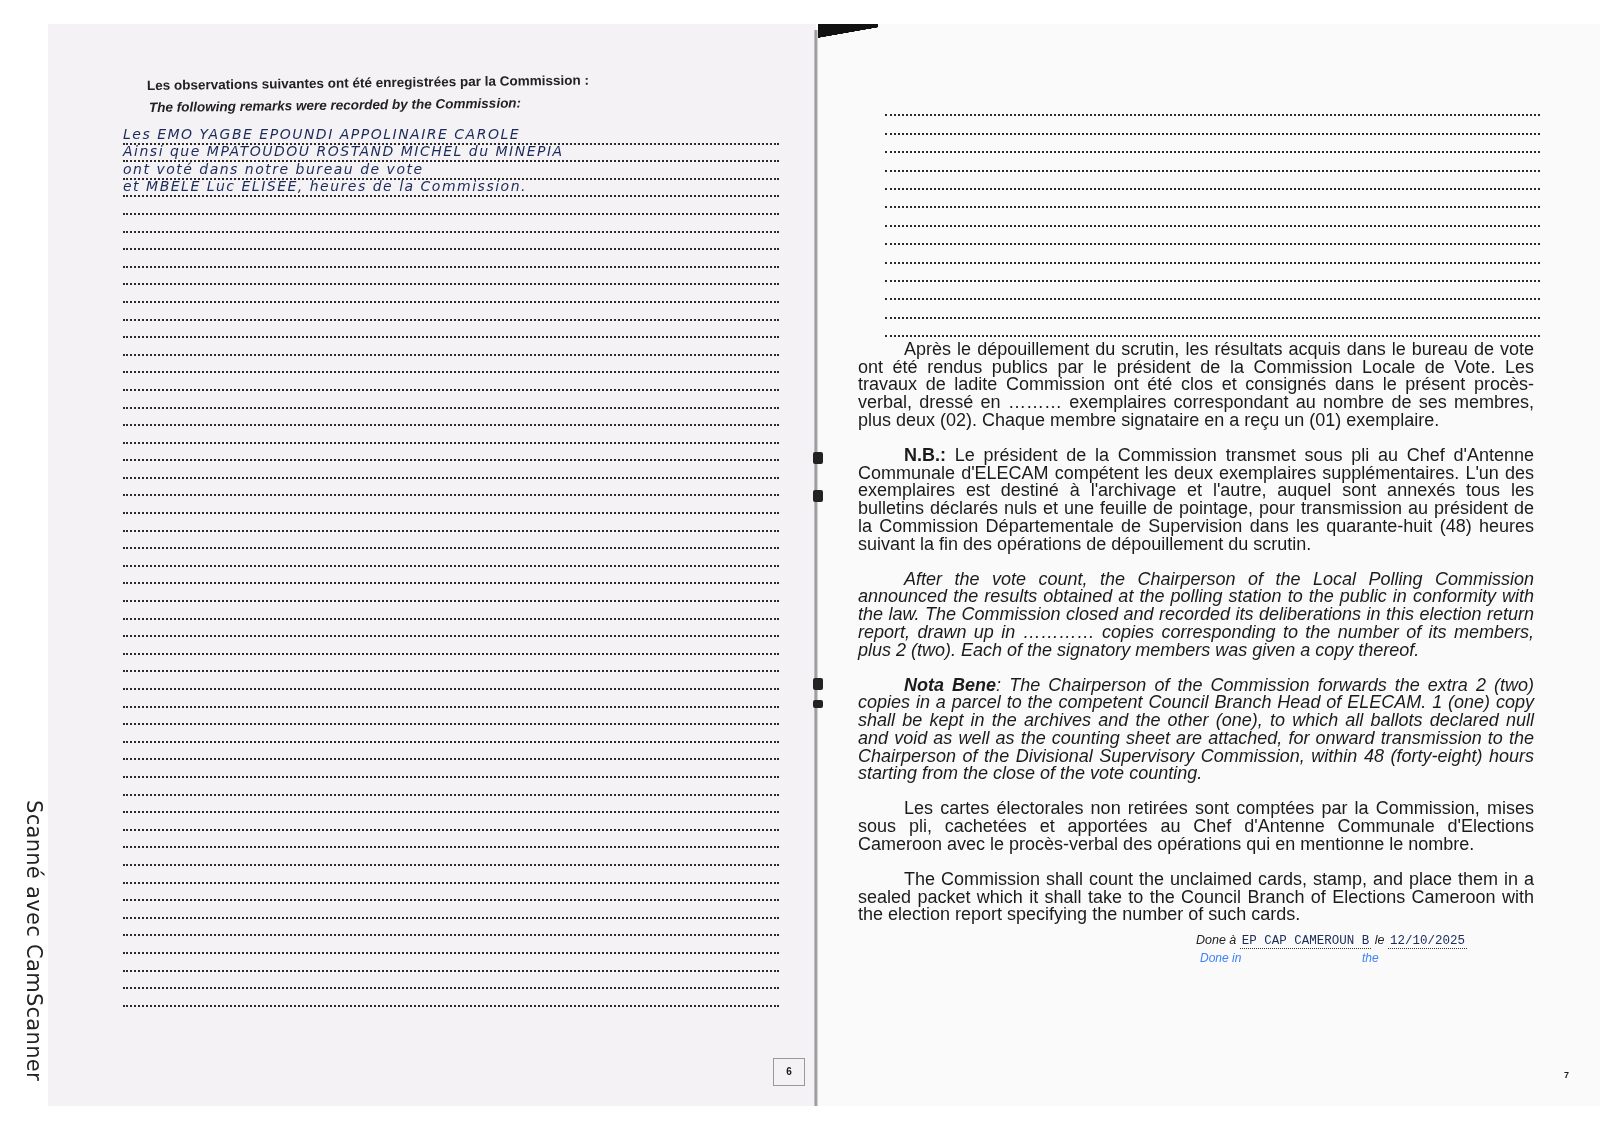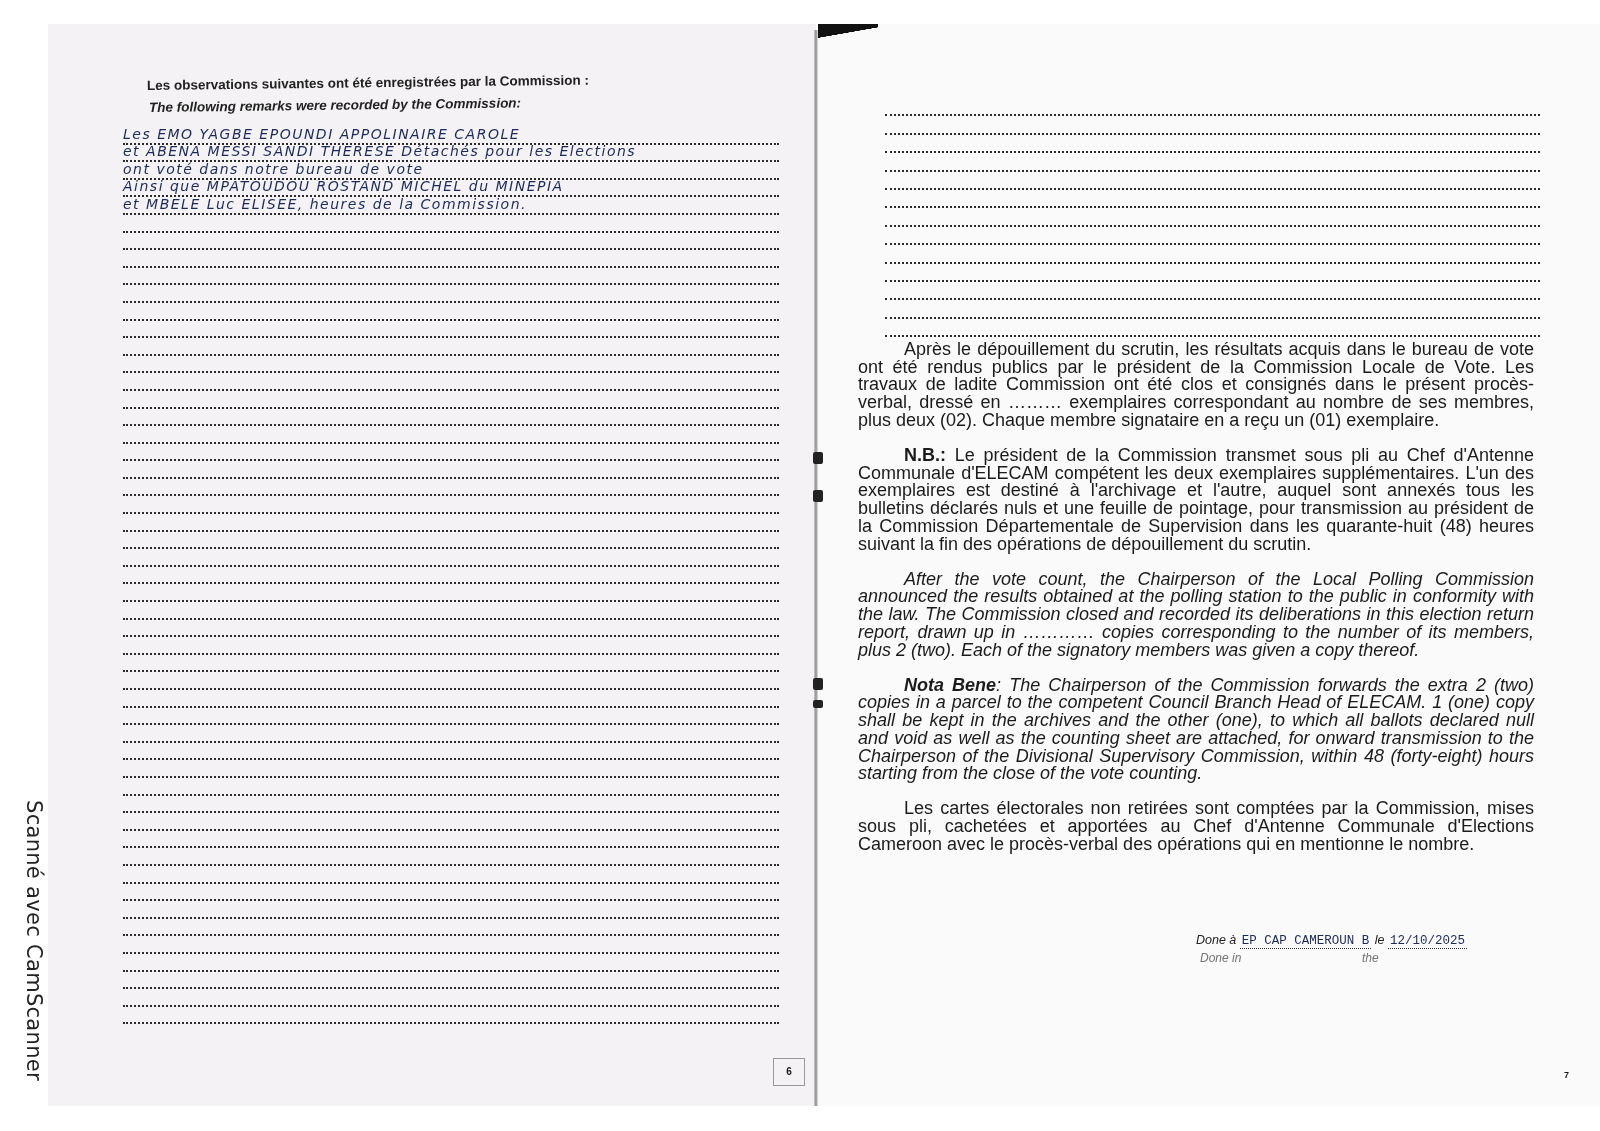--- a/index.html
+++ b/index.html
@@ -76,21 +76,21 @@
   .signoff {
     position:absolute; left:1196px; top:933px;
     font-family:"Liberation Sans", sans-serif; font-size:12.5px; font-style:italic; color:#222;
   }
   .signoff .hw {
     font-family:Liberation Mono, monospace; font-style:normal; color:#1a2a5a;
     font-size:12.5px; border-bottom:1px dotted #333; padding:0 2px;
   }
   .signoff-sub {
     position:absolute; top:951px;
-    font-family:"Liberation Sans", sans-serif; font-size:12px; font-style:italic; color:#737373;text-align:right;
+    font-family:"Liberation Sans", sans-serif; font-size:12px; font-style:italic; color:#3b82f6;text-align:right;
   }
 </style>
 </head>
 <body>
 
 <div class="watermark">Scanné avec CamScanner</div>
 
 <div class="page page-left"></div>
 <div class="page page-right"></div>
 <div class="gutter"></div>
@@ -101,27 +101,24 @@
 <div class="clip" style="top:700px;height:8px"></div>
 
 <div class="heading-fr">Les observations suivantes ont été enregistrées par la Commission :</div>
 <div class="heading-en">The following remarks were recorded by the Commission:</div>
 
 <div class="lines-left" id="linesLeft">
     <div class="dotline">
       <span class="handwriting">Les EMO   YAGBE EPOUNDI APPOLINAIRE CAROLE</span>
     </div>
     <div class="dotline">
-      <span class="handwriting">et ABENA MESSI SANDI THERESE Détachés pour les Elections</span>
+      <span class="handwriting">    Ainsi que MPATOUDOU ROSTAND MICHEL du MINEPIA</span>
     </div>
     <div class="dotline">
       <span class="handwriting">ont voté dans notre bureau de vote</span>
-    </div>
-    <div class="dotline">
-      <span class="handwriting">    Ainsi que MPATOUDOU ROSTAND MICHEL du MINEPIA</span>
     </div>
     <div class="dotline">
       <span class="handwriting">et MBELE Luc ELISEE, heures de la Commission.</span>
     </div>
     <div class="dotline"></div>
     <div class="dotline"></div>
     <div class="dotline"></div>
     <div class="dotline"></div>
     <div class="dotline"></div>
     <div class="dotline"></div>
@@ -184,20 +181,21 @@
     <div class="dotline"></div>
     <div class="dotline"></div>
   </div>
 
 <div class="body-right" id="bodyRight">
     <p><span>Après le dépouillement du scrutin, les résultats acquis dans le bureau de vote ont été rendus publics par le président de la Commission Locale de Vote. Les travaux de ladite Commission ont été clos et consignés dans le présent procès-verbal, dressé en ……… exemplaires correspondant au nombre de ses membres, plus deux (02). Chaque membre signataire en a reçu un (01) exemplaire.</span></p>
     <p><b>N.B.:</b><span> Le président de la Commission transmet sous pli au Chef d'Antenne Communale d'ELECAM compétent les deux exemplaires supplémentaires. L'un des exemplaires est destiné à l'archivage et l'autre, auquel sont annexés tous les bulletins déclarés nuls et une feuille de pointage, pour transmission au président de la Commission Départementale de Supervision dans les quarante-huit (48) heures suivant la fin des opérations de dépouillement du scrutin.</span></p>
     <p class="it"><span>After the vote count, the Chairperson of the Local Polling Commission announced the results obtained at the polling station to the public in conformity with the law. The Commission closed and recorded its deliberations in this election return report, drawn up in ………… copies corresponding to the number of its members, plus 2 (two). Each of the signatory members was given a copy thereof.</span></p>
     <p class="it"><b>Nota Bene</b><span>: The Chairperson of the Commission forwards the extra 2 (two) copies in a parcel to the competent Council Branch Head of ELECAM. 1 (one) copy shall be kept in the archives and the other (one), to which all ballots declared null and void as well as the counting sheet are attached, for onward transmission to the Chairperson of the Divisional Supervisory Commission, within 48 (forty-eight) hours starting from the close of the vote counting.</span></p>
     <p><span>Les cartes électorales non retirées sont comptées par la Commission, mises sous pli, cachetées et apportées au Chef d'Antenne Communale d'Elections Cameroon avec le procès-verbal des opérations qui en mentionne le nombre.</span></p>
+    <p><span>The Commission shall count the unclaimed cards, stamp, and place them in a sealed packet which it shall take to the Council Branch of Elections Cameroon with the election report specifying the number of such cards.</span></p>
   </div>
 
 <div class="signoff">
   <span>Done à</span>
   <span class="hw">EP CAP CAMEROUN B</span>
   <span>le</span>
   <span class="hw">12/10/2025</span>
 </div>
 <div class="signoff-sub" style="left:1200px">Done in</div>
 <div class="signoff-sub" style="left:1362px">the</div>

